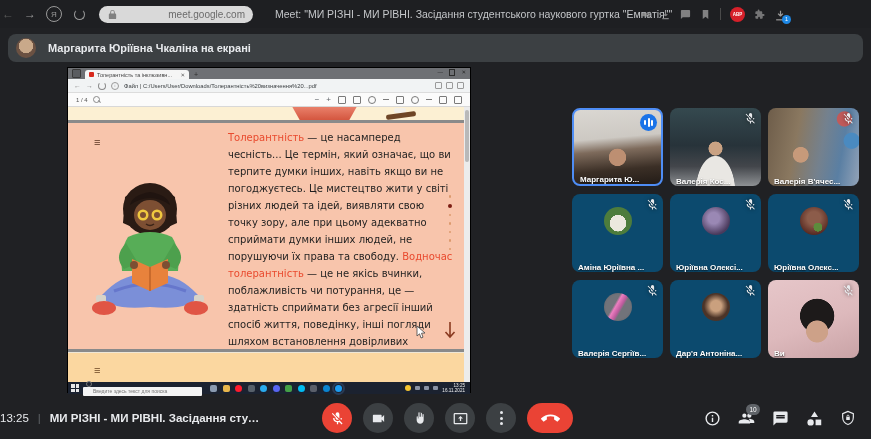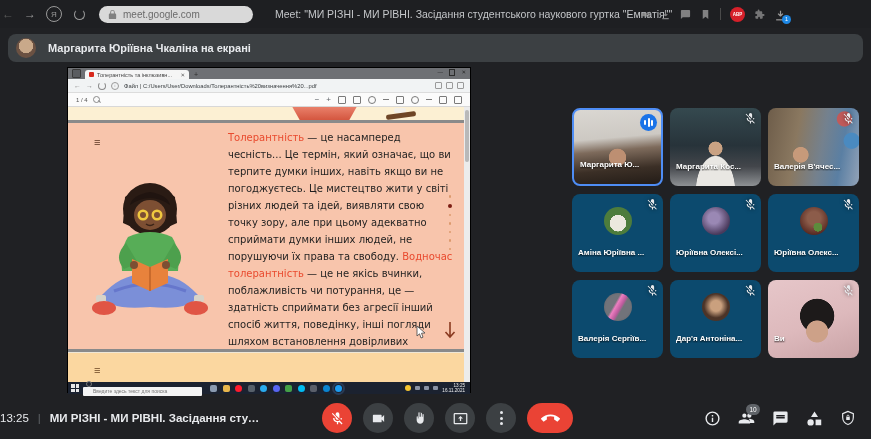--- a/index.html
+++ b/index.html
@@ -4,21 +4,21 @@
 <style>
   html,body{margin:0;padding:0;background:#111;font-family:"Liberation Sans",sans-serif;}
   #app{position:relative;width:871px;height:439px;background:#202124;overflow:hidden;}
 
   
   .topbar{position:absolute;left:0;top:0;width:871px;height:28px;background:#1e1f22;display:flex;align-items:center;}
   .nav-glyph{color:#9a9a9a;font-size:12px;margin-left:10px;cursor:default;}
   .nav-glyph.dim{color:#5a5a5a;margin-left:2px;}
   .ya-circle{width:14px;height:14px;border:1.3px solid #9a9a9a;border-radius:50%;color:#9a9a9a;font-size:8px;display:flex;align-items:center;justify-content:center;margin-left:10px;}
   .reload-arc{width:9px;height:9px;border:1.4px solid #9a9a9a;border-radius:50%;border-top-color:transparent;margin-left:12px;}
-  .addr-pill{margin-left:14px;height:17px;width:138px;background:#d9d9d9;border-radius:9px;display:flex;align-items:center;padding:0 8px;gap:5px;}
+  .addr-pill{margin-left:14px;height:17px;width:138px;background:#d9d9d9;border-radius:9px;display:flex;align-items:center;padding:0 8px;gap:5px;justify-content:space-between;}
   .addr-pill .txt{font-size:10px;color:#6b6b6b;}
   .tab-title{margin-left:22px;font-size:10.5px;color:#c4c6c9;white-space:nowrap;overflow:hidden;max-width:400px;}
   .top-right{position:absolute;right:84px;top:0;height:28px;display:flex;align-items:center;gap:9px;}
   .mini-ic{width:11px;height:11px;opacity:.8;}
   .tb-sep{width:1px;height:12px;background:#4a4a4a;}
   .abp{width:15px;height:15px;border-radius:50%;background:#d6202a;color:#fff;font-size:4.5px;font-weight:bold;display:flex;align-items:center;justify-content:center;}
   .dl-wrap{position:relative;width:13px;height:13px;}
   .dl-badge{position:absolute;right:-4px;bottom:-3px;background:#1e88e5;color:#fff;border-radius:50%;width:9px;height:9px;font-size:5.5px;display:flex;align-items:center;justify-content:center;}
 
   
@@ -88,21 +88,21 @@
   .appicons i.round{border-radius:50%;}
   .appicons .hl{outline:2px solid #2a3b55;outline-offset:1px;}
   .tray{margin-left:auto;display:flex;align-items:center;gap:4px;}
   .sun{width:6px;height:6px;border-radius:50%;background:#f4c431;}
   .tray .tg{width:5px;height:4px;background:#8a93a5;border-radius:1px;}
   .clock{color:#eee;font-size:4.6px;text-align:right;line-height:1.15;margin-right:2px;}
 
   
   .grid{position:absolute;left:572px;top:108px;display:grid;grid-template-columns:repeat(3,91px);grid-auto-rows:78px;gap:8px 7px;}
   .tile{position:relative;background:#0c4a6e;border-radius:8px;overflow:hidden;box-sizing:border-box;}
-  .tile .nm{position:absolute;left:6px;bottom:15px;right:4px;color:#fff;font-size:8px;font-weight:bold;white-space:nowrap;overflow:hidden;text-shadow:0 1px 2px rgba(0,0,0,.85);}
+  .tile .nm{position:absolute;left:6px;bottom:0;right:4px;color:#fff;font-size:8px;font-weight:bold;white-space:nowrap;overflow:hidden;text-shadow:0 1px 2px rgba(0,0,0,.85);}
   .micoff{position:absolute;top:4px;right:4px;width:13px;height:13px;filter:drop-shadow(0 0 2px rgba(0,0,0,.6));}
   .speak{position:absolute;top:4px;right:4px;width:17px;height:17px;border-radius:50%;background:#1a73e8;display:flex;align-items:center;justify-content:center;gap:1.5px;}
   .speak i{width:2px;background:#fff;border-radius:1px;display:block;}
   .tile.active{border:2px solid #4e8df5;}
   .avatar{position:absolute;left:50%;top:13px;transform:translateX(-50%);width:28px;height:28px;border-radius:50%;}
   .v-marg{background:radial-gradient(circle at 50% 64%,#bd8f72 0 13%,rgba(0,0,0,0) 14%),linear-gradient(175deg,#dad7d2 0%,#cdc9c3 38%,#7e6b5c 54%,#3b2f26 78%,#231c17 100%);}
   .v-anton{background:radial-gradient(circle at 50% 52%,#c9a283 0 11%,rgba(0,0,0,0) 12%),radial-gradient(ellipse at 50% 108%,#e9e7e3 0 30%,rgba(0,0,0,0) 31%),linear-gradient(180deg,#35494f 0%,#27333a 48%,#43464b 75%,#8e9194 100%);}
   .v-polina{background:radial-gradient(circle at 36% 60%,#c79a7a 0 10%,rgba(0,0,0,0) 11%),radial-gradient(circle at 84% 14%,#c05a5a 0 7%,rgba(0,0,0,0) 8%),radial-gradient(circle at 92% 42%,#4a8ac0 0 8%,rgba(0,0,0,0) 9%),linear-gradient(100deg,#6e5d4a 0%,#8a7860 32%,#74818e 58%,#5a7fa3 78%,#93a3b8 100%);}
   .v-you{background:radial-gradient(circle at 54% 66%,#cda188 0 15%,rgba(0,0,0,0) 16%),radial-gradient(circle at 54% 46%,#1d1a1a 0 26%,rgba(0,0,0,0) 27%),linear-gradient(160deg,#e6c6c9 0%,#ddb9bc 55%,#c9a3a6 100%);}
   .a-amina{background:radial-gradient(circle at 50% 58%,#ece8de 0 38%,#4d7c3c 39%);}
@@ -319,21 +319,21 @@
           <i style="height:9px"></i>
           <i style="height:6px"></i>
         </span>
       <span class="nm">Маргарита Ю...</span>
     </div>
     <div class="tile v-anton">
       <svg class="micoff" viewBox="0 0 24 24">
           <path fill="#e8eaed" d="M15 11V5a3 3 0 0 0-6 0v1.2l5.9 5.9c.06-.35.1-.72.1-1.1z"></path>
           <path fill="#e8eaed" d="M4.3 3 3 4.3l6 6V11a3 3 0 0 0 4.6 2.5l1.5 1.5A5 5 0 0 1 7 11H5a7 7 0 0 0 6 6.9V21h2v-3.1c.6-.1 1.2-.3 1.7-.5l4 4 1.3-1.3L4.3 3zM17 11c0 .6-.1 1.1-.3 1.6l1.5 1.6c.5-1 .8-2 .8-3.2h-2z"></path>
         </svg>
-      <span class="nm">Маргарита Кос...</span>
+      <span class="nm">Валерія Кос...</span>
     </div>
     <div class="tile v-polina">
       <svg class="micoff" viewBox="0 0 24 24">
           <path fill="#e8eaed" d="M15 11V5a3 3 0 0 0-6 0v1.2l5.9 5.9c.06-.35.1-.72.1-1.1z"></path>
           <path fill="#e8eaed" d="M4.3 3 3 4.3l6 6V11a3 3 0 0 0 4.6 2.5l1.5 1.5A5 5 0 0 1 7 11H5a7 7 0 0 0 6 6.9V21h2v-3.1c.6-.1 1.2-.3 1.7-.5l4 4 1.3-1.3L4.3 3zM17 11c0 .6-.1 1.1-.3 1.6l1.5 1.6c.5-1 .8-2 .8-3.2h-2z"></path>
         </svg>
       <span class="nm">Валерія В'ячес...</span>
     </div>
     <div class="tile">
       <svg class="micoff" viewBox="0 0 24 24">

